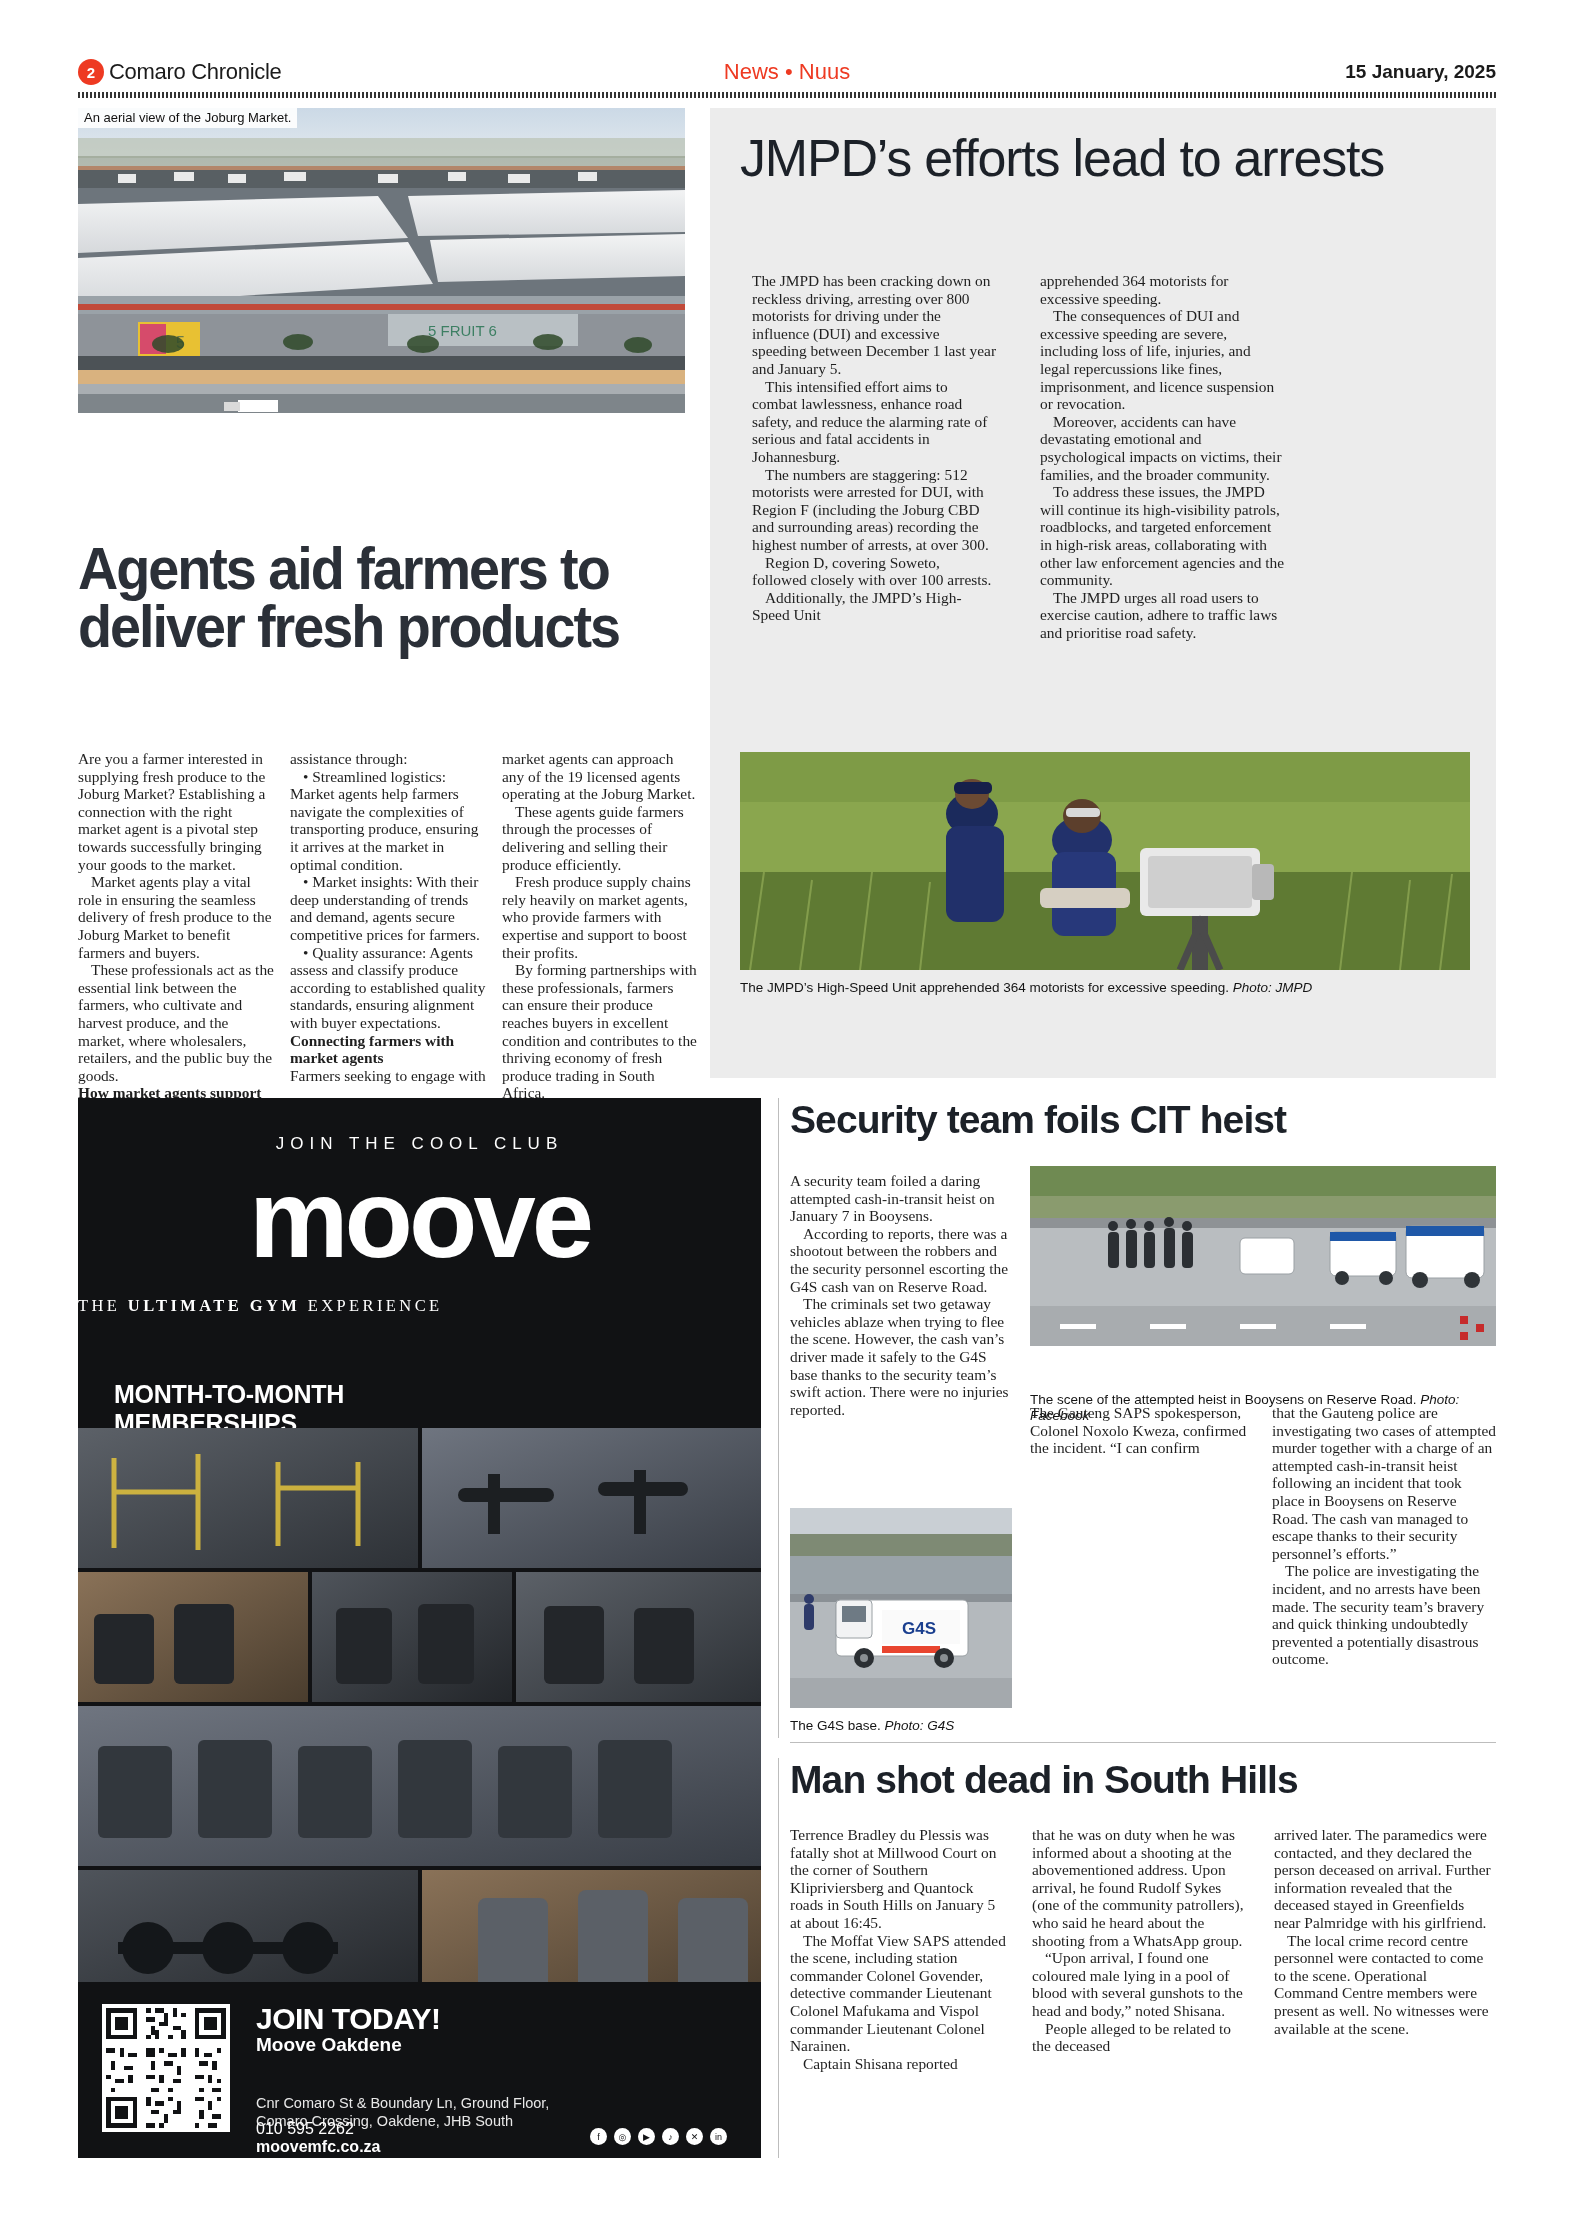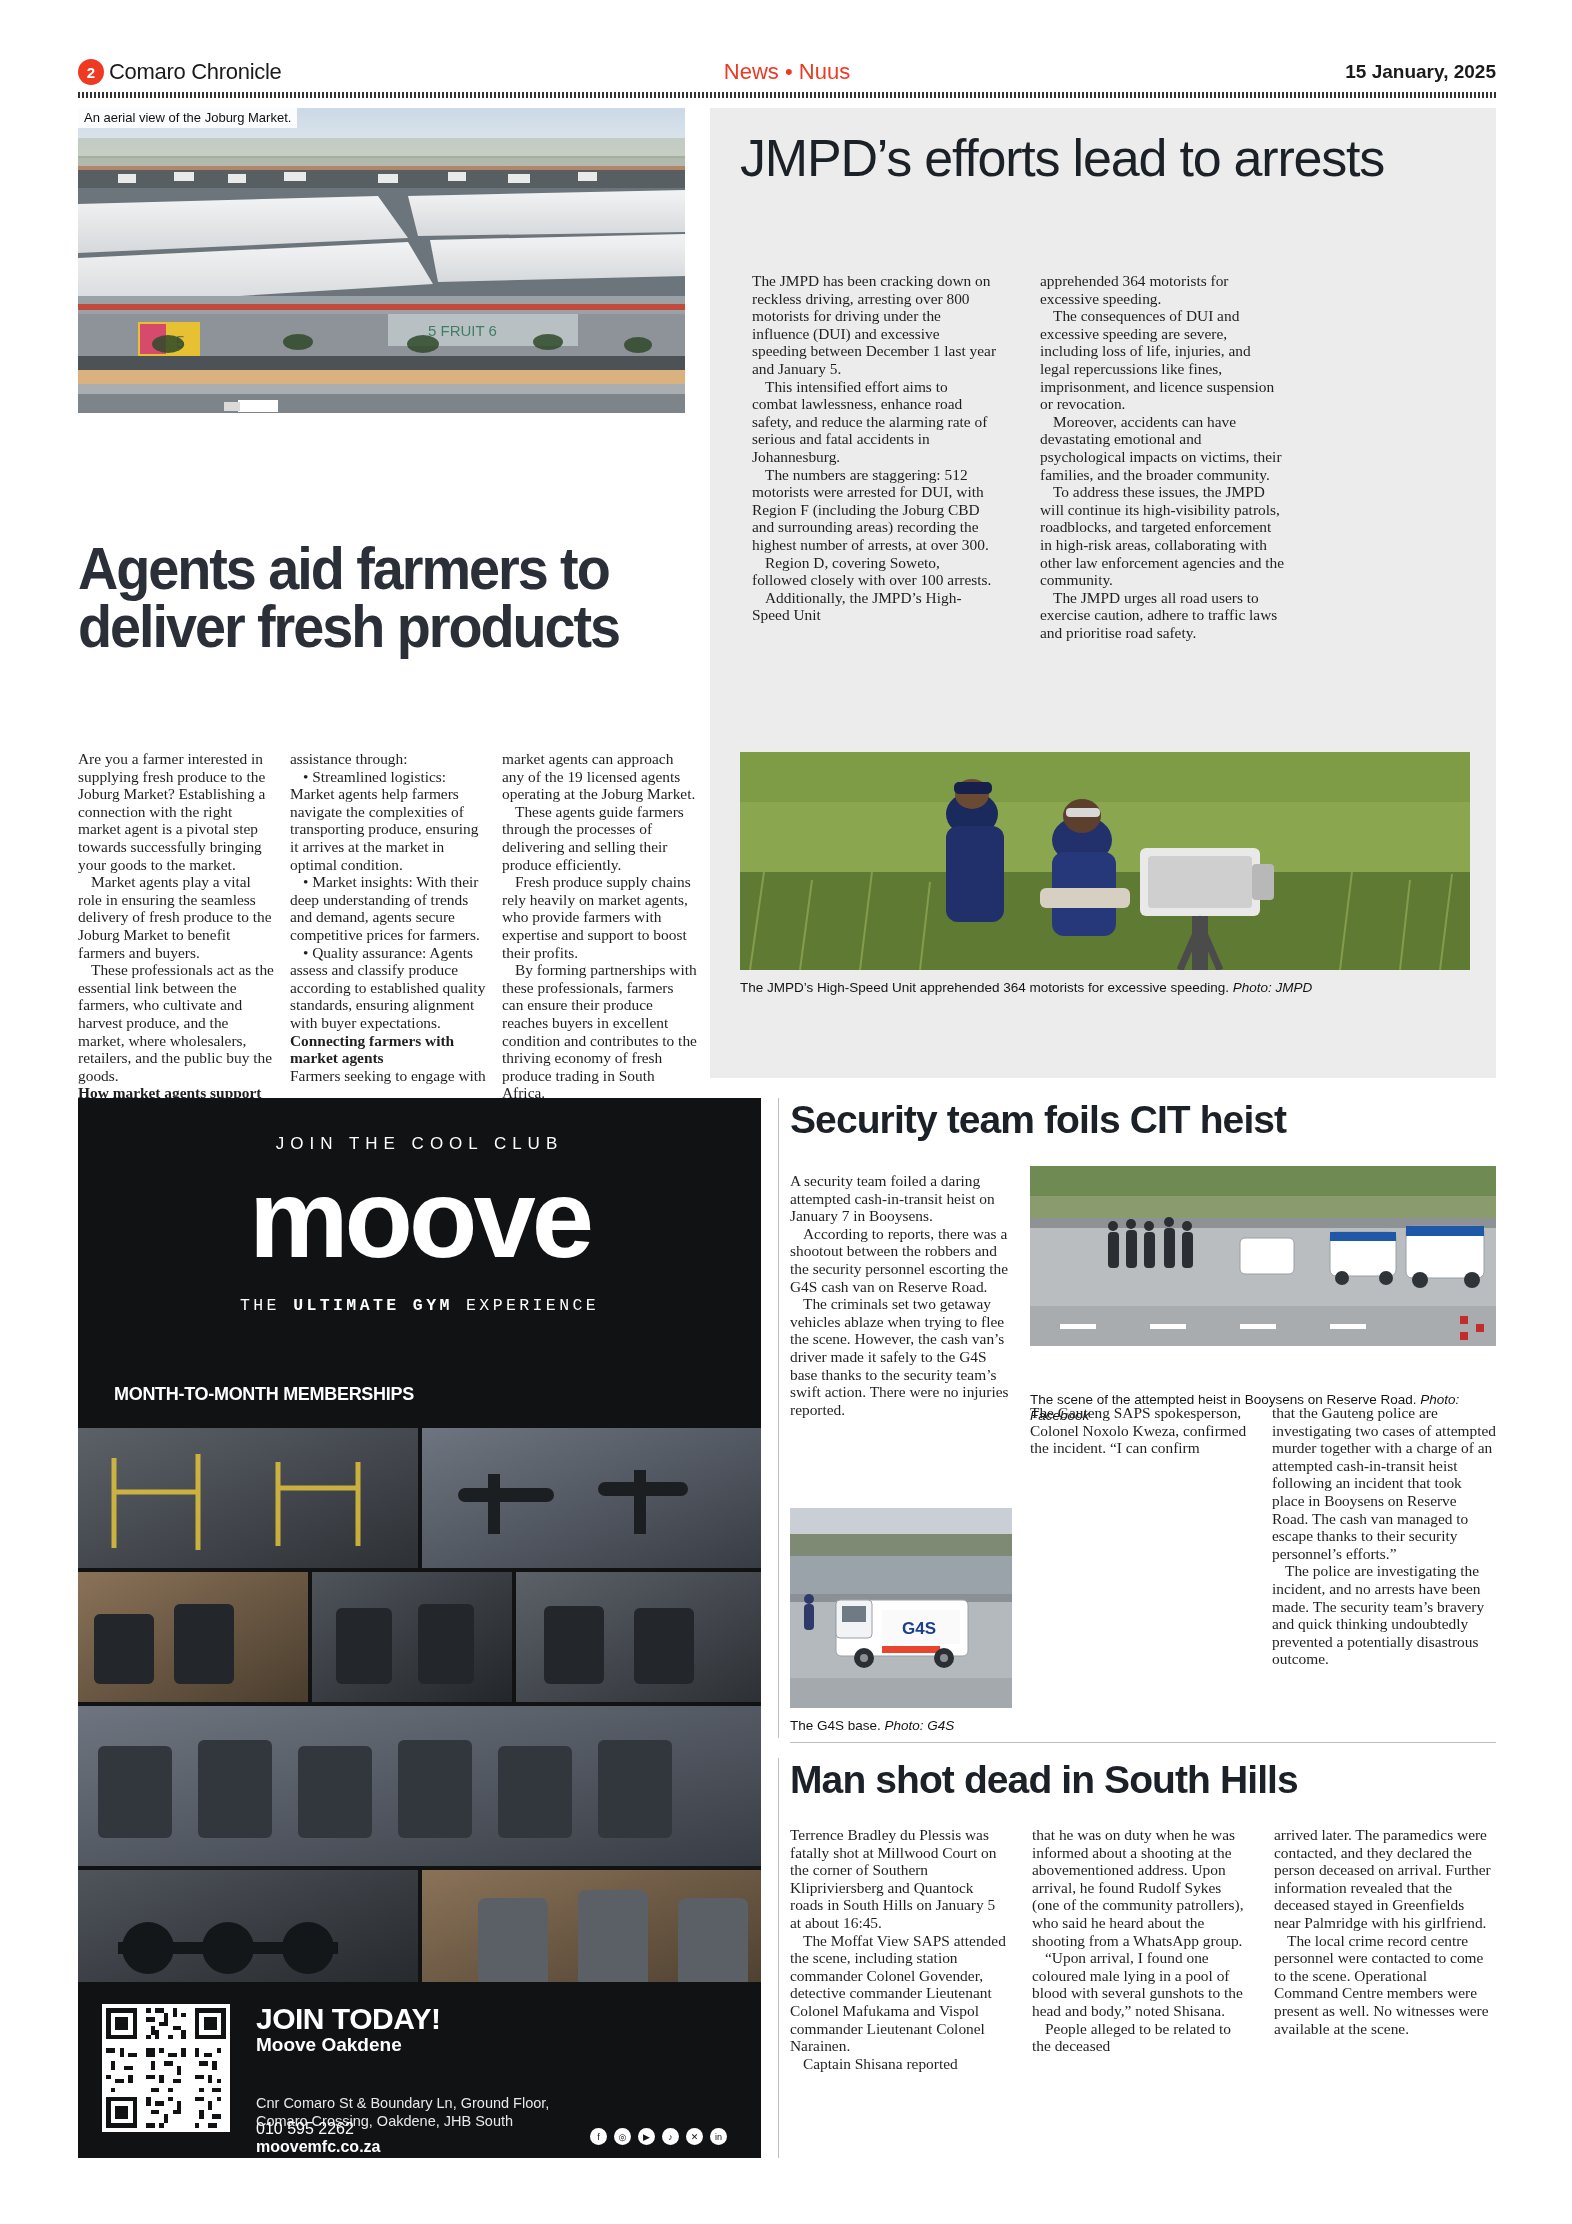--- a/index.html
+++ b/index.html
@@ -113,28 +113,28 @@
     position: absolute; top: 36px; left: 0; width: 683px; text-align: center;
     font-family: "Liberation Sans", sans-serif; font-size: 17px;
     letter-spacing: 6px; color: #ffffff; font-weight: 500;
   }
   #ad-logo {
     position: absolute; top: 62px; left: 0; width: 683px; text-align: center;
     font-family: Liberation Sans, sans-serif; font-size: 112px;
     font-weight: bold; color: #fff; letter-spacing: -4px; line-height: 118px;
   }
   #ad-tag {
-    position: absolute; top: 198px; left: 0; width: 683px; text-align: center;
-    font-family: Liberation Mono, monospace; font-size: 16.5px;
+    position: absolute; top: 198px; left: 0; width: 683px; 
+    font-family: Liberation Serif, serif; font-size: 16.5px;
     letter-spacing: 3.4px; color: #ffffff;
   }
   #ad-tag b { font-weight: bold; }
   #ad-m2m {
     position: absolute; top: 282px; left: 36px; width: 330px;
-    font-family: "Liberation Sans", sans-serif; font-size: 18px;
+    font-family: "Liberation Sans", sans-serif; font-size: 25px;
     font-weight: bold; line-height: 29px; color: #fff; letter-spacing: -0.3px;
   }
   .ad-grid { position: absolute; }
   #ad-footer { position: absolute; left: 78px; top: 1982px; width: 683px; height: 176px; background: #111214; }
   #qr { position: absolute; left: 24px; top: 22px; width: 128px; height: 128px; background: #fff; }
   #ad-join-today {
     position: absolute; left: 178px; top: 20px;
     font-family: "Liberation Sans", sans-serif; font-size: 30px; font-weight: bold;
     color: #fff; letter-spacing: -0.5px;
   }

